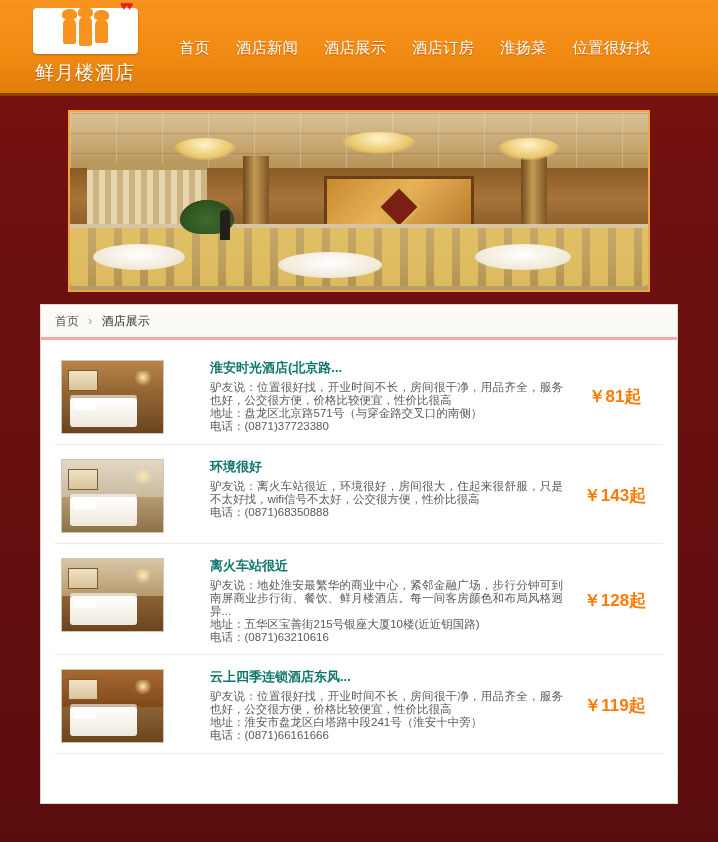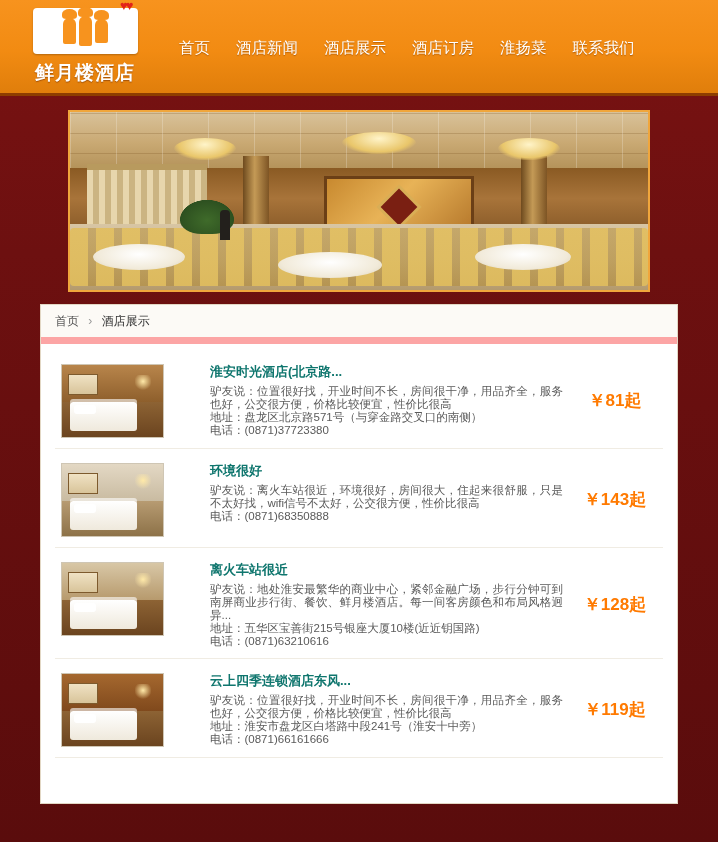--- a/index.html
+++ b/index.html
@@ -64,21 +64,21 @@
     top: -9px; right: 6px;
     color: #e2231a;
     font-size: 13px;
     line-height: 1;
     letter-spacing: -2px;
   }
   .logo-text {
     margin-top: 6px;
     color: #ffffff;
     font-size: 19px;
-    font-weight: bold;
+    font-weight: normal;
     letter-spacing: 1px;
     text-shadow: 0 1px 1px rgba(120,50,0,.6);
   }
   .nav {
     display: flex;
     align-items: center;
     gap: 20px;
     margin-left: 6px;
     margin-top: 4px;
   }
@@ -187,21 +187,21 @@
     margin: 12px 40px 0 40px;
     background: #ffffff;
     border: 1px solid #e2d7c4;
     padding: 0 0 14px 0;
     min-height: 500px;
   }
   .crumb {
     padding: 8px 12px 7px 14px;
     font-size: 12px;
     color: #555;
-    border-bottom: 7px solid #fca5a5;
+    border-bottom: 3px solid #fca5a5;
     background: #fcfaf6;
   }
   .crumb a { color: #555; text-decoration: none; }
   .crumb .sep { margin: 0 6px; color: #999; }
   .crumb .cur { color: #333; }
 
   .hotel-list { padding: 6px 14px 0 14px; }
 
   .hotel {
     display: flex;
@@ -300,21 +300,21 @@
     </div>
     <div class="logo-text">鲜月楼酒店</div>
   </div>
 
   <div class="nav">
     <a href="#">首页</a>
     <a href="#">酒店新闻</a>
     <a href="#">酒店展示</a>
     <a href="#">酒店订房</a>
     <a href="#">淮扬菜</a>
-    <a href="#">联系我们</a>
+    <a href="#">位置很好找</a>
   </div>
 </div>
 
 <div class="banner-wrap">
   <div class="banner">
     <div class="ceiling"></div>
     <div class="ceil-grid"></div>
     <div class="wall"></div>
     <div class="column c1"></div>
     <div class="column c2"></div>

